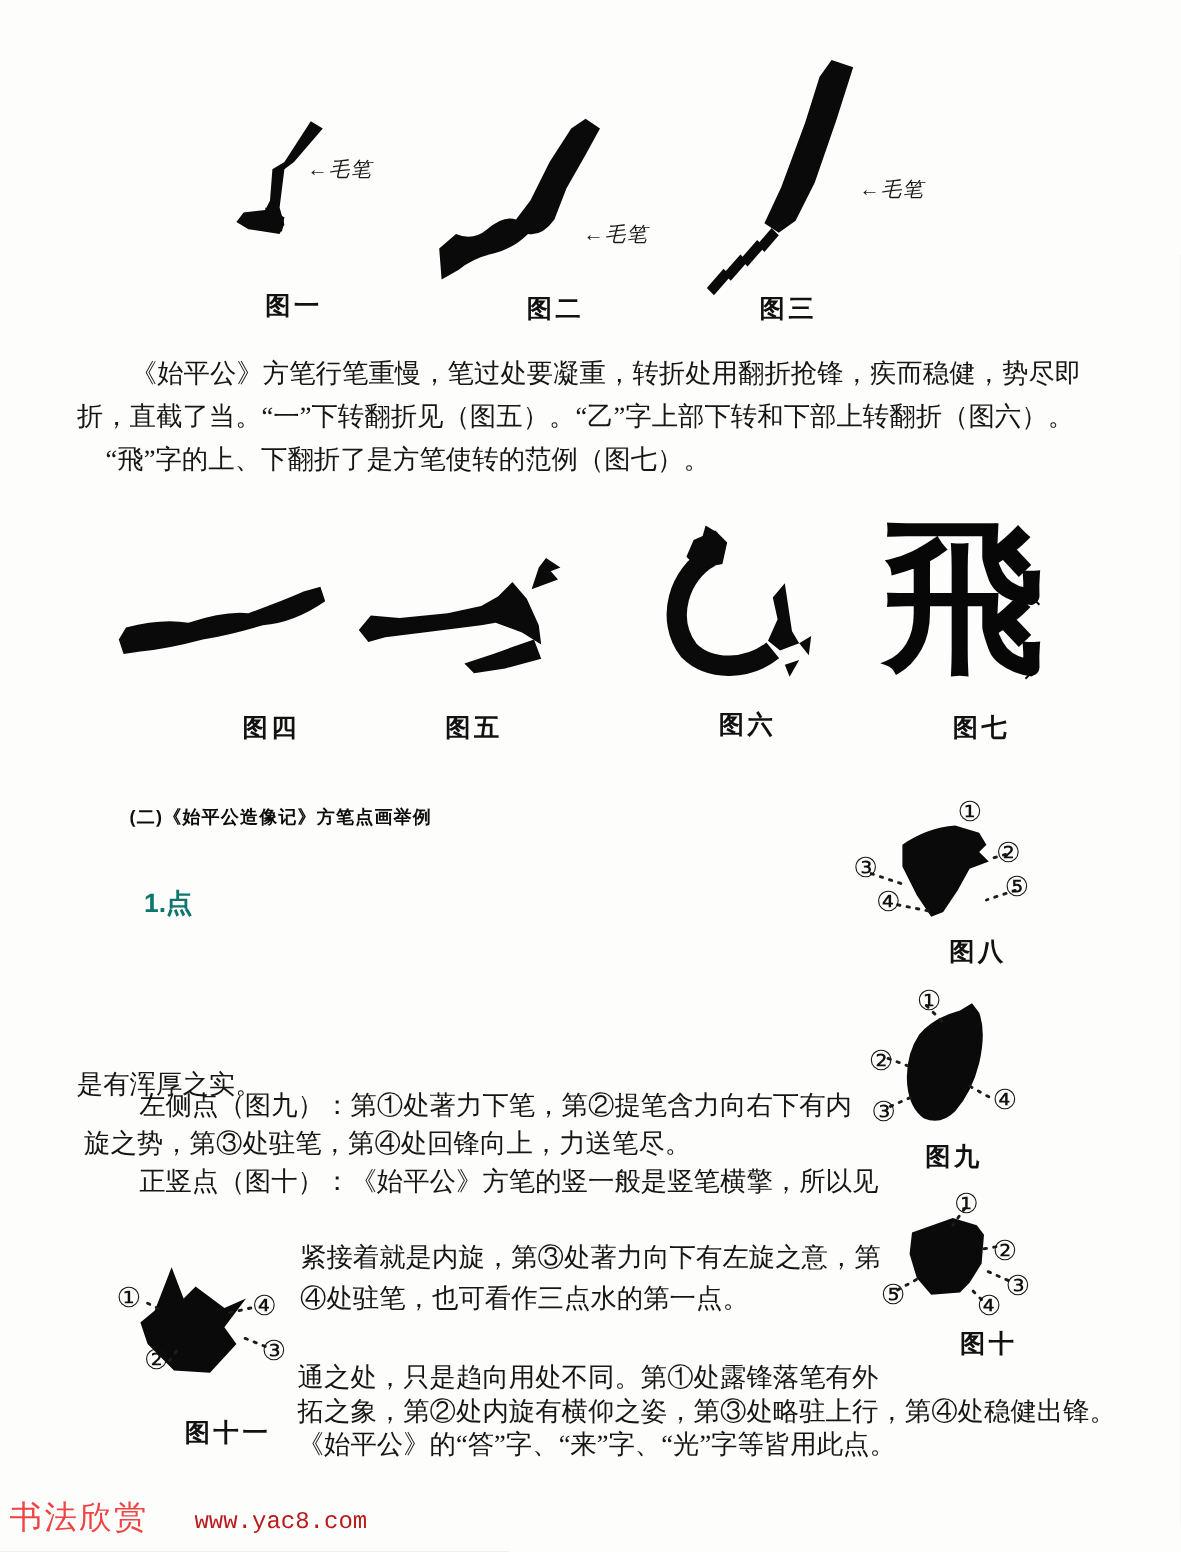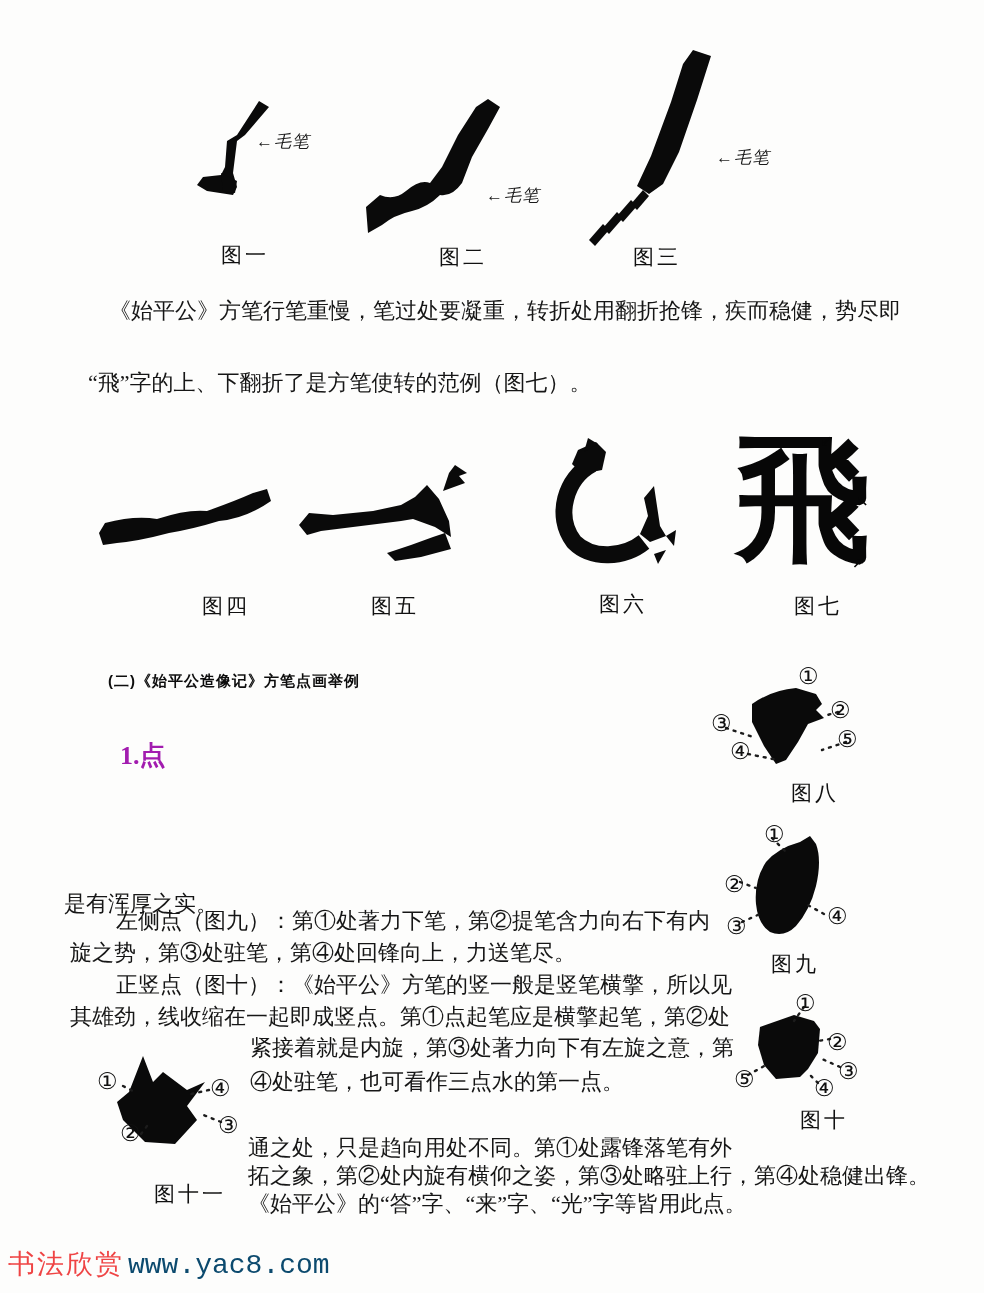--- a/index.html
+++ b/index.html
@@ -1,37 +1,37 @@
 <!DOCTYPE html>
 <html><head>
 <meta charset="utf-8">
 <style>
   html,body{margin:0;padding:0;background:#e8e8e8;}
   .page{position:relative;width:984px;height:1293px;background:#fdfdfc;overflow:hidden;
         font-family:"Liberation Serif","DejaVu Serif",serif;color:#141414;}
   .line{position:absolute;font-size:22px;line-height:30px;white-space:nowrap;color:#161616;}
   .h-sec{position:absolute;font-family:"Liberation Sans","DejaVu Sans",sans-serif;
          font-weight:bold;font-size:15px;white-space:nowrap;color:#0d0d0d;letter-spacing:1px;}
-  .h-sub{position:absolute;font-family:Liberation Serif, serif;
-         font-weight:bold;font-size:26px;white-space:nowrap;color:#a21caf;}
-  .figlabel{position:absolute;font-size:21px;font-weight:normal;letter-spacing:3px;
+  .h-sub{position:absolute;font-family:Liberation Sans, sans-serif;
+         font-weight:bold;font-size:22px;white-space:nowrap;color:#0f766e;}
+  .figlabel{position:absolute;font-size:21px;font-weight:bold;letter-spacing:3px;
             white-space:nowrap;color:#111;}
   .annot{position:absolute;font-size:17px;font-style:italic;letter-spacing:1px;
          white-space:nowrap;color:#1a1a1a;}
   .fig{position:absolute;}
   .fig path{fill:#0a0a0a;}
   .fig .dash{fill:none;stroke:#1c1c1c;stroke-width:2.4;stroke-dasharray:2 6;stroke-linecap:round;}
   .fig .cstroke{fill:none;stroke:#0a0a0a;}
   .marker{position:absolute;font-size:23px;line-height:24px;color:#101010;white-space:nowrap;}
   .bigchar{position:absolute;font-size:136px;line-height:136px;font-weight:bold;color:#070707;
            font-family:"Liberation Serif","DejaVu Serif",serif;}
   .smallarrow{position:absolute;font-size:15px;font-weight:bold;color:#070707;line-height:15px;}
   .watermark{position:absolute;left:8px;top:1246px;white-space:nowrap;}
   .wm-cn{font-size:27px;color:#ef4444;letter-spacing:2px;}
-  .wm-url{font-size:28px;color:#0c4a6e;font-family:"Liberation Mono","DejaVu Sans Mono",monospace;}
+  .wm-url{font-size:20px;color:#b91c1c;font-family:"Liberation Mono","DejaVu Sans Mono",monospace;margin-left:34px;}
 </style>
 </head>
 <body>
 
 <div class="page">
 
   <svg class="fig" style="left:193px;top:95px" width="105" height="135" viewBox="0 0 105 135">
     <path d="M66,6 L76,12 L52,40 L44,46 L40,78 L44,92 L40,100 L14,96 L4,90 L10,82 L28,80 L32,72 L34,46 L44,40 Z"></path>
     <path d="M28,78 L44,86 L42,98 L30,96 Z"></path>
   </svg>
@@ -48,20 +48,21 @@
     <path d="M110,2 L128,8 L114,52 L96,104 L80,136 L66,146 L54,138 L68,108 L88,54 L100,16 Z"></path>
     <path d="M6,192 L20,176 L26,182 L12,198 Z"></path>
     <path d="M20,180 L34,164 L40,170 L26,186 Z"></path>
     <path d="M34,168 L48,152 L54,158 L40,174 Z"></path>
     <path d="M48,156 L60,142 L66,148 L54,162 Z"></path>
   </svg>
   <div class="annot" style="left:716px;top:146px">←毛笔</div>
   <div class="figlabel" style="left:633px;top:243px">图三</div>
 
   <div class="line" style="left:109px;top:296px">《始平公》方笔行笔重慢，笔过处要凝重，转折处用翻折抢锋，疾而稳健，势尽即</div>
+  <div class="line" style="left:64px;top:332px">折，直截了当。“一”下转翻折见（图五）。“乙”字上部下转和下部上转翻折（图六）。</div>
   <div class="line" style="left:88px;top:368px">“飛”字的上、下翻折了是方笔使转的范例（图七）。</div>
 
   <svg class="fig" style="left:95px;top:483px" width="180" height="78" viewBox="0 0 180 78">
     <path d="M4,50 L10,40 Q40,32 62,36 Q92,26 112,28 Q140,18 158,10 L172,6 L176,18 Q150,36 124,38 Q98,46 74,50 Q44,58 22,60 L8,62 Z"></path>
   </svg>
   <div class="figlabel" style="left:202px;top:592px">图四</div>
 
   <svg class="fig" style="left:293px;top:463px" width="185" height="110" viewBox="0 0 185 110">
     <path d="M6,62 L16,50 L40,52 L80,48 L108,42 L122,34 L134,22 L146,36 L156,58 L158,74 L142,64 L120,56 L108,58 L60,64 L28,68 L14,72 Z"></path>
     <path d="M152,70 L158,86 L128,94 L102,98 L94,90 L118,82 L140,74 Z"></path>
@@ -87,21 +88,20 @@
 
   <div class="h-sec" style="left:108px;top:672px">(二)《始平公造像记》方笔点画举例</div>
   <div class="h-sub" style="left:120px;top:738px">1.点</div>
 
   <div class="line" style="left:64px;top:889px">是有浑厚之实。</div>
 
   <div class="line" style="left:116px;top:906px">左侧点（图九）：第①处著力下笔，第②提笔含力向右下有内</div>
   <div class="line" style="left:70px;top:938px">旋之势，第③处驻笔，第④处回锋向上，力送笔尽。</div>
 
   <div class="line" style="left:116px;top:970px">正竖点（图十）：《始平公》方笔的竖一般是竖笔横擎，所以见</div>
-  <div class="line" style="left:70px;top:1002px">其雄劲，线收缩在一起即成竖点。第①点起笔应是横擎起笔，第②处</div>
   <div class="line" style="left:250px;top:1033px">紧接着就是内旋，第③处著力向下有左旋之意，第</div>
   <div class="line" style="left:250px;top:1067px">④处驻笔，也可看作三点水的第一点。</div>
 
   <div class="line" style="left:248px;top:1133px">通之处，只是趋向用处不同。第①处露锋落笔有外</div>
   <div class="line" style="left:248px;top:1161px">拓之象，第②处内旋有横仰之姿，第③处略驻上行，第④处稳健出锋。</div>
   <div class="line" style="left:248px;top:1189px">《始平公》的“答”字、“来”字、“光”字等皆用此点。</div>
 
   <svg class="fig" style="left:702px;top:658px" width="170" height="150" viewBox="0 0 170 150">
     <path d="M50,46 Q70,32 94,30 L114,36 L120,46 L114,52 L122,60 L106,66 L96,84 L84,102 L74,106 L62,88 L50,64 Z"></path>
     <path class="dash" d="M24,70 L54,80"></path>

